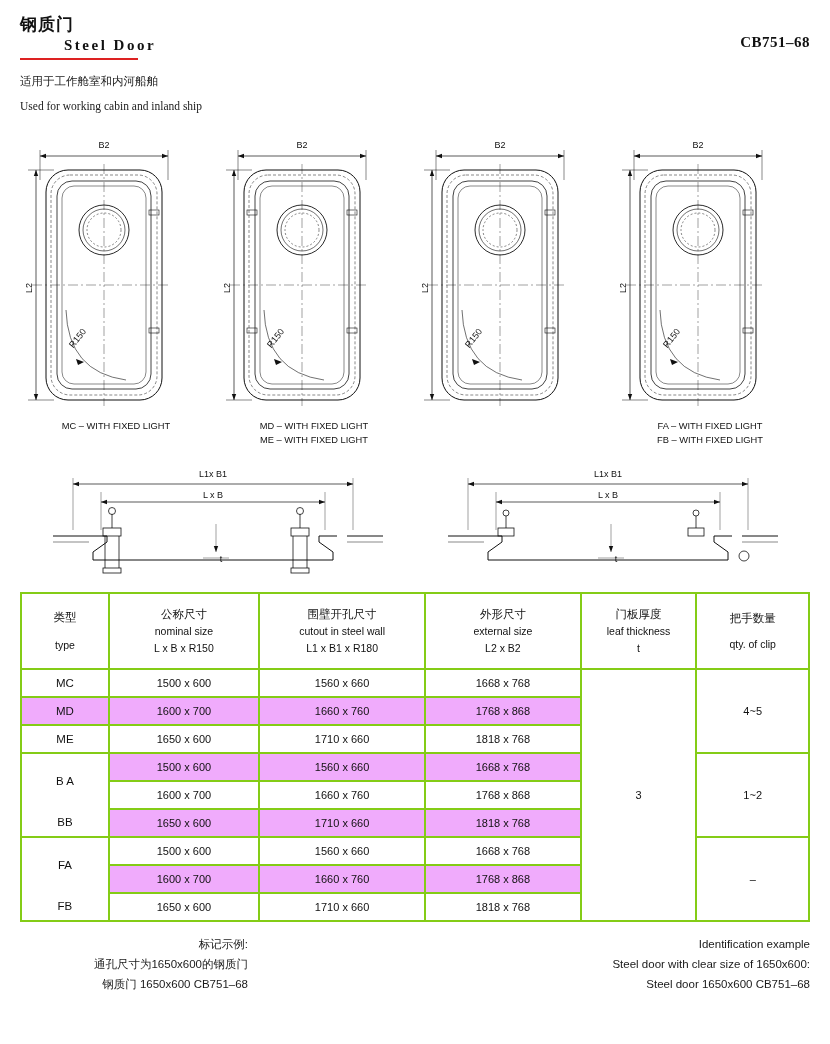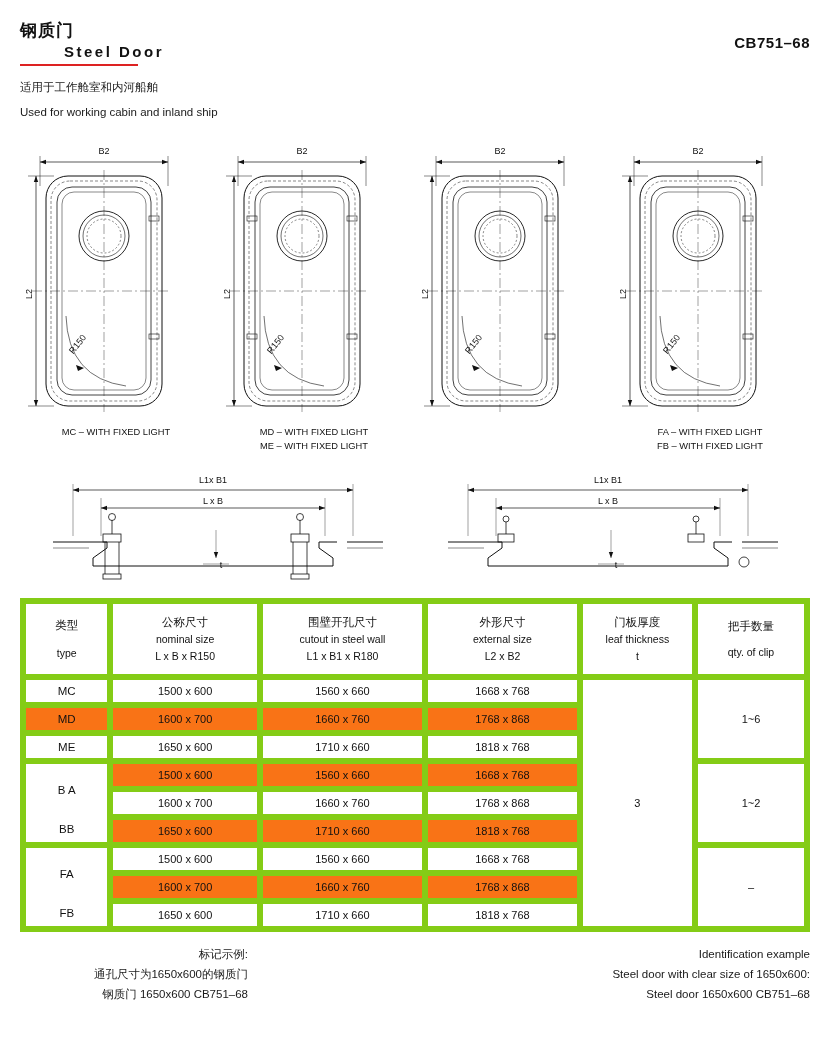--- a/index.html
+++ b/index.html
@@ -9,21 +9,21 @@
     height: 1044px;
     background: #ffffff;
     font-family: "Liberation Sans", sans-serif;
     color: #1a1a1a;
     position: relative;
     overflow: hidden;
   }
   .page { position: relative; width: 830px; height: 1044px; padding: 0 20px; }
 
   
-  .header { position: relative; padding-top: 20px; }
+  .header { position: relative; padding-top: 14px; font-family: Liberation Serif, serif; }
   .title-cn {
     font-size: 17px; font-weight: bold; letter-spacing: 1px; color: #111;
     line-height: 1.25;
   }
   .title-en {
     font-size: 15px; font-weight: bold; letter-spacing: 2.5px; color: #111;
     line-height: 1.3; margin-top: 1px; margin-left: 44px;
   }
   .title-rule {
     width: 118px; height: 2px; background: #d22; margin-top: 2px;
@@ -53,28 +53,28 @@
     position: relative; margin-top: 6px; height: 120px;
     display: flex; justify-content: space-around; align-items: center;
   }
 
   
   table.spec {
     width: 790px; border-collapse: collapse; margin-top: 8px;
     font-size: 11px; color: #111;
   }
   table.spec td, table.spec th {
-    border: 6px solid #84cc16; text-align: center; vertical-align: middle;
+    border: 2px solid #84cc16; text-align: center; vertical-align: middle;
     padding: 3px 2px; font-weight: normal;
   }
   table.spec thead td {
     height: 76px; line-height: 1.55; font-size: 11px;
   }
   table.spec tbody td { height: 28px; }
-  .shade { background: #f97316; margin-top: 47px; }
+  .shade { background: #f0abfc; margin-top: 47px; }
   .hdr-cn { display: block; font-size: 11.5px; }
   .hdr-en { display: block; font-size: 10.5px; }
   .hdr-sub { display: block; font-size: 10.5px; }
   .type-cell { font-size: 11.5px; }
 
   
   .notes {
     margin-top: 12px; display: flex; font-size: 11.5px; line-height: 1.75; text-align: right;
   }
   .notes .col-cn { width: 228px; }
@@ -388,21 +388,21 @@
       </tr>
     </thead>
     <tbody>
 
       <tr>
         <td class="type-cell">MC</td>
         <td>1500 x 600</td>
         <td>1560 x 660</td>
         <td>1668 x 768</td>
         <td rowspan="9">3</td>
-        <td rowspan="3">1~6</td>
+        <td rowspan="3">4~5</td>
       </tr>
       <tr>
         <td class="type-cell shade">MD</td>
         <td class="shade">1600 x 700</td>
         <td class="shade">1660 x 760</td>
         <td class="shade">1768 x 868</td>
       </tr>
       <tr>
         <td class="type-cell">ME</td>
         <td>1650 x 600</td>

